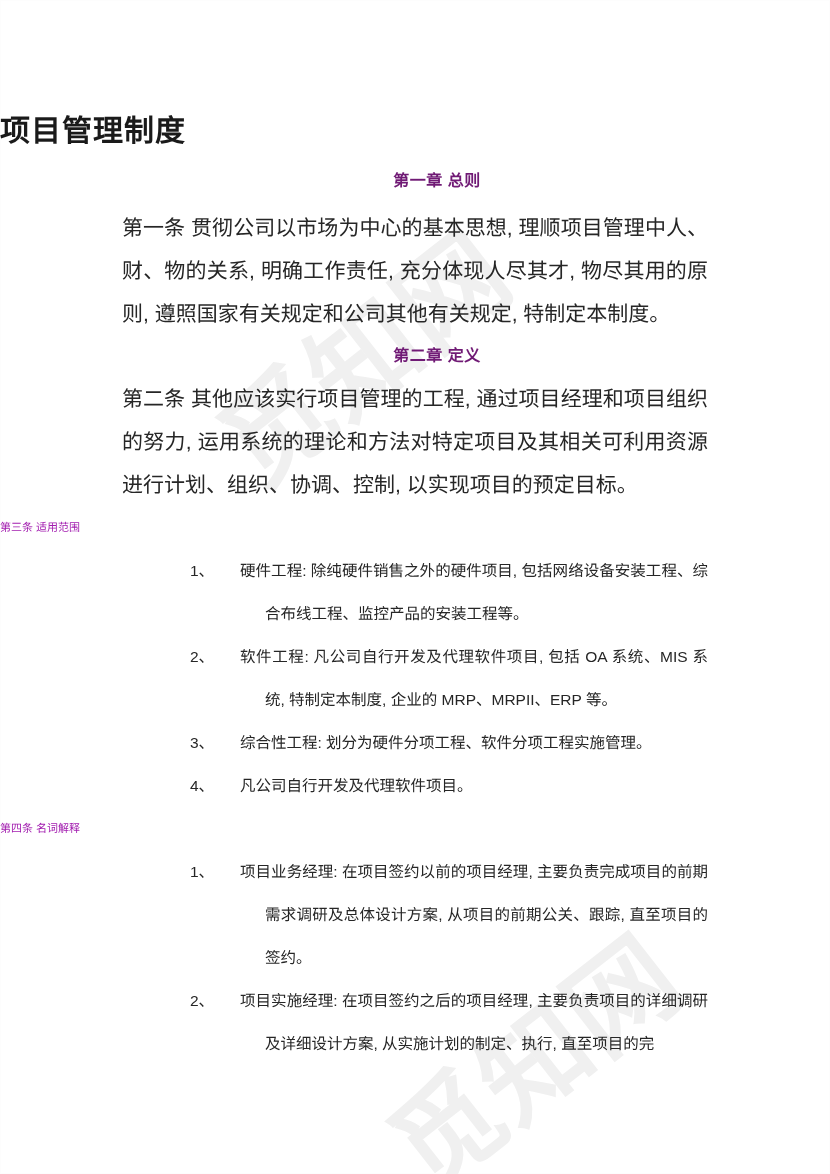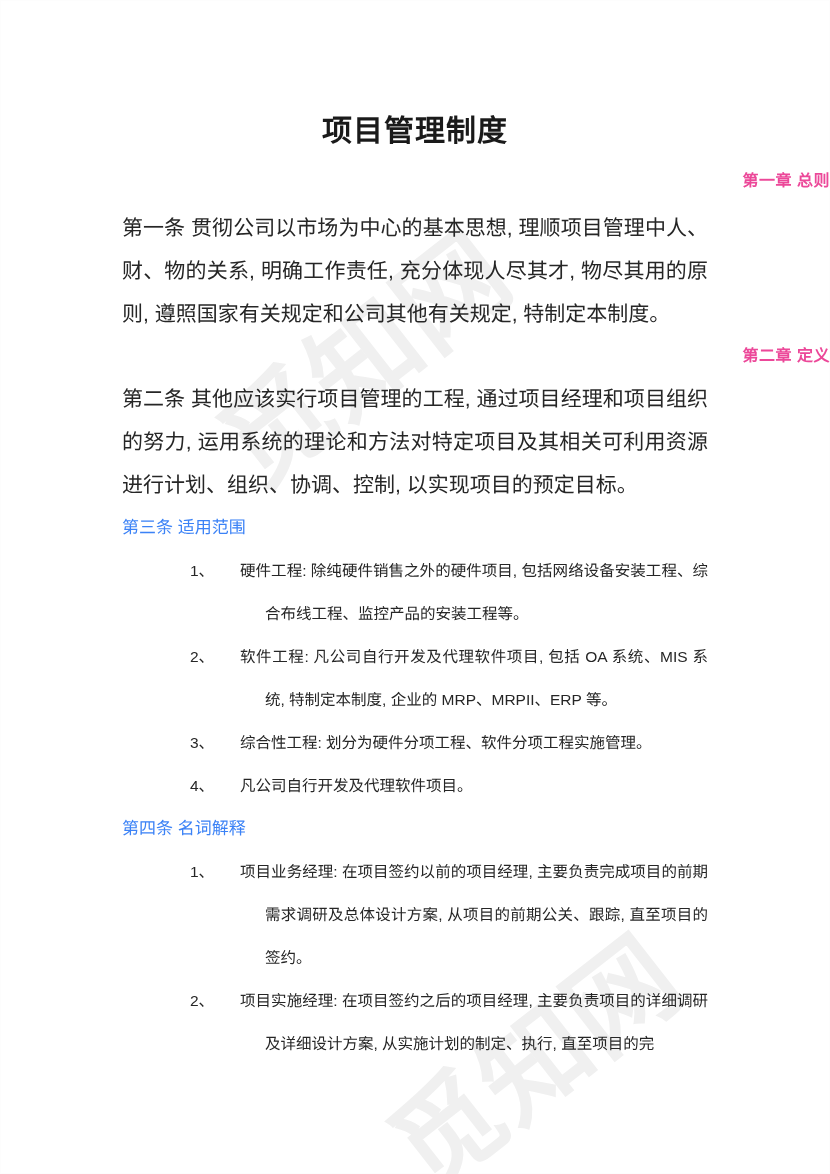--- a/index.html
+++ b/index.html
@@ -54,59 +54,58 @@
   
   .content {
     position: absolute;
     left: 0;
     top: 0;
     width: 830px;
     z-index: 2;
   }
 
   .doc-title {
-    text-align: center;
+    text-align: left;
     font-size: 30px;
     font-weight: 700;
     color: #1a1a1a;
     letter-spacing: 1px;
     margin: 0;
     padding-top: 112px;
     line-height: 1.25;
   }
 
   .chapter {
-    text-align: right;
+    text-align: center;
     font-size: 16px;
     font-weight: 700;
-    color: #ec4899;
+    color: #701a75;
     letter-spacing: 0.5px;
     line-height: 1.4;
     padding-left: 44px;
   }
   .chapter.ch1 { margin-top: 20px; }
   .chapter.ch2 { margin-top: 10px; margin-bottom: 10px; }
 
   .para {
     font-size: 21px;
     color: #262626;
     line-height: 43px;
     margin: 0;
     padding: 0 122px 0 122px;
     text-align: justify;
     text-justify: inter-ideograph;
   }
   .para.first { margin-top: 14px; }
 
   .clause-head {
-    font-size: 17px;
-    color: #3b82f6;
+    font-size: 11px;
+    color: #a21caf;
     line-height: 43px;
     margin: 0;
-    padding-left: 122px;
   }
 
   ol.numlist {
     list-style: none;
     margin: 0;
     padding: 0;
   }
   ol.numlist > li {
     position: relative;
     font-size: 15.5px;

